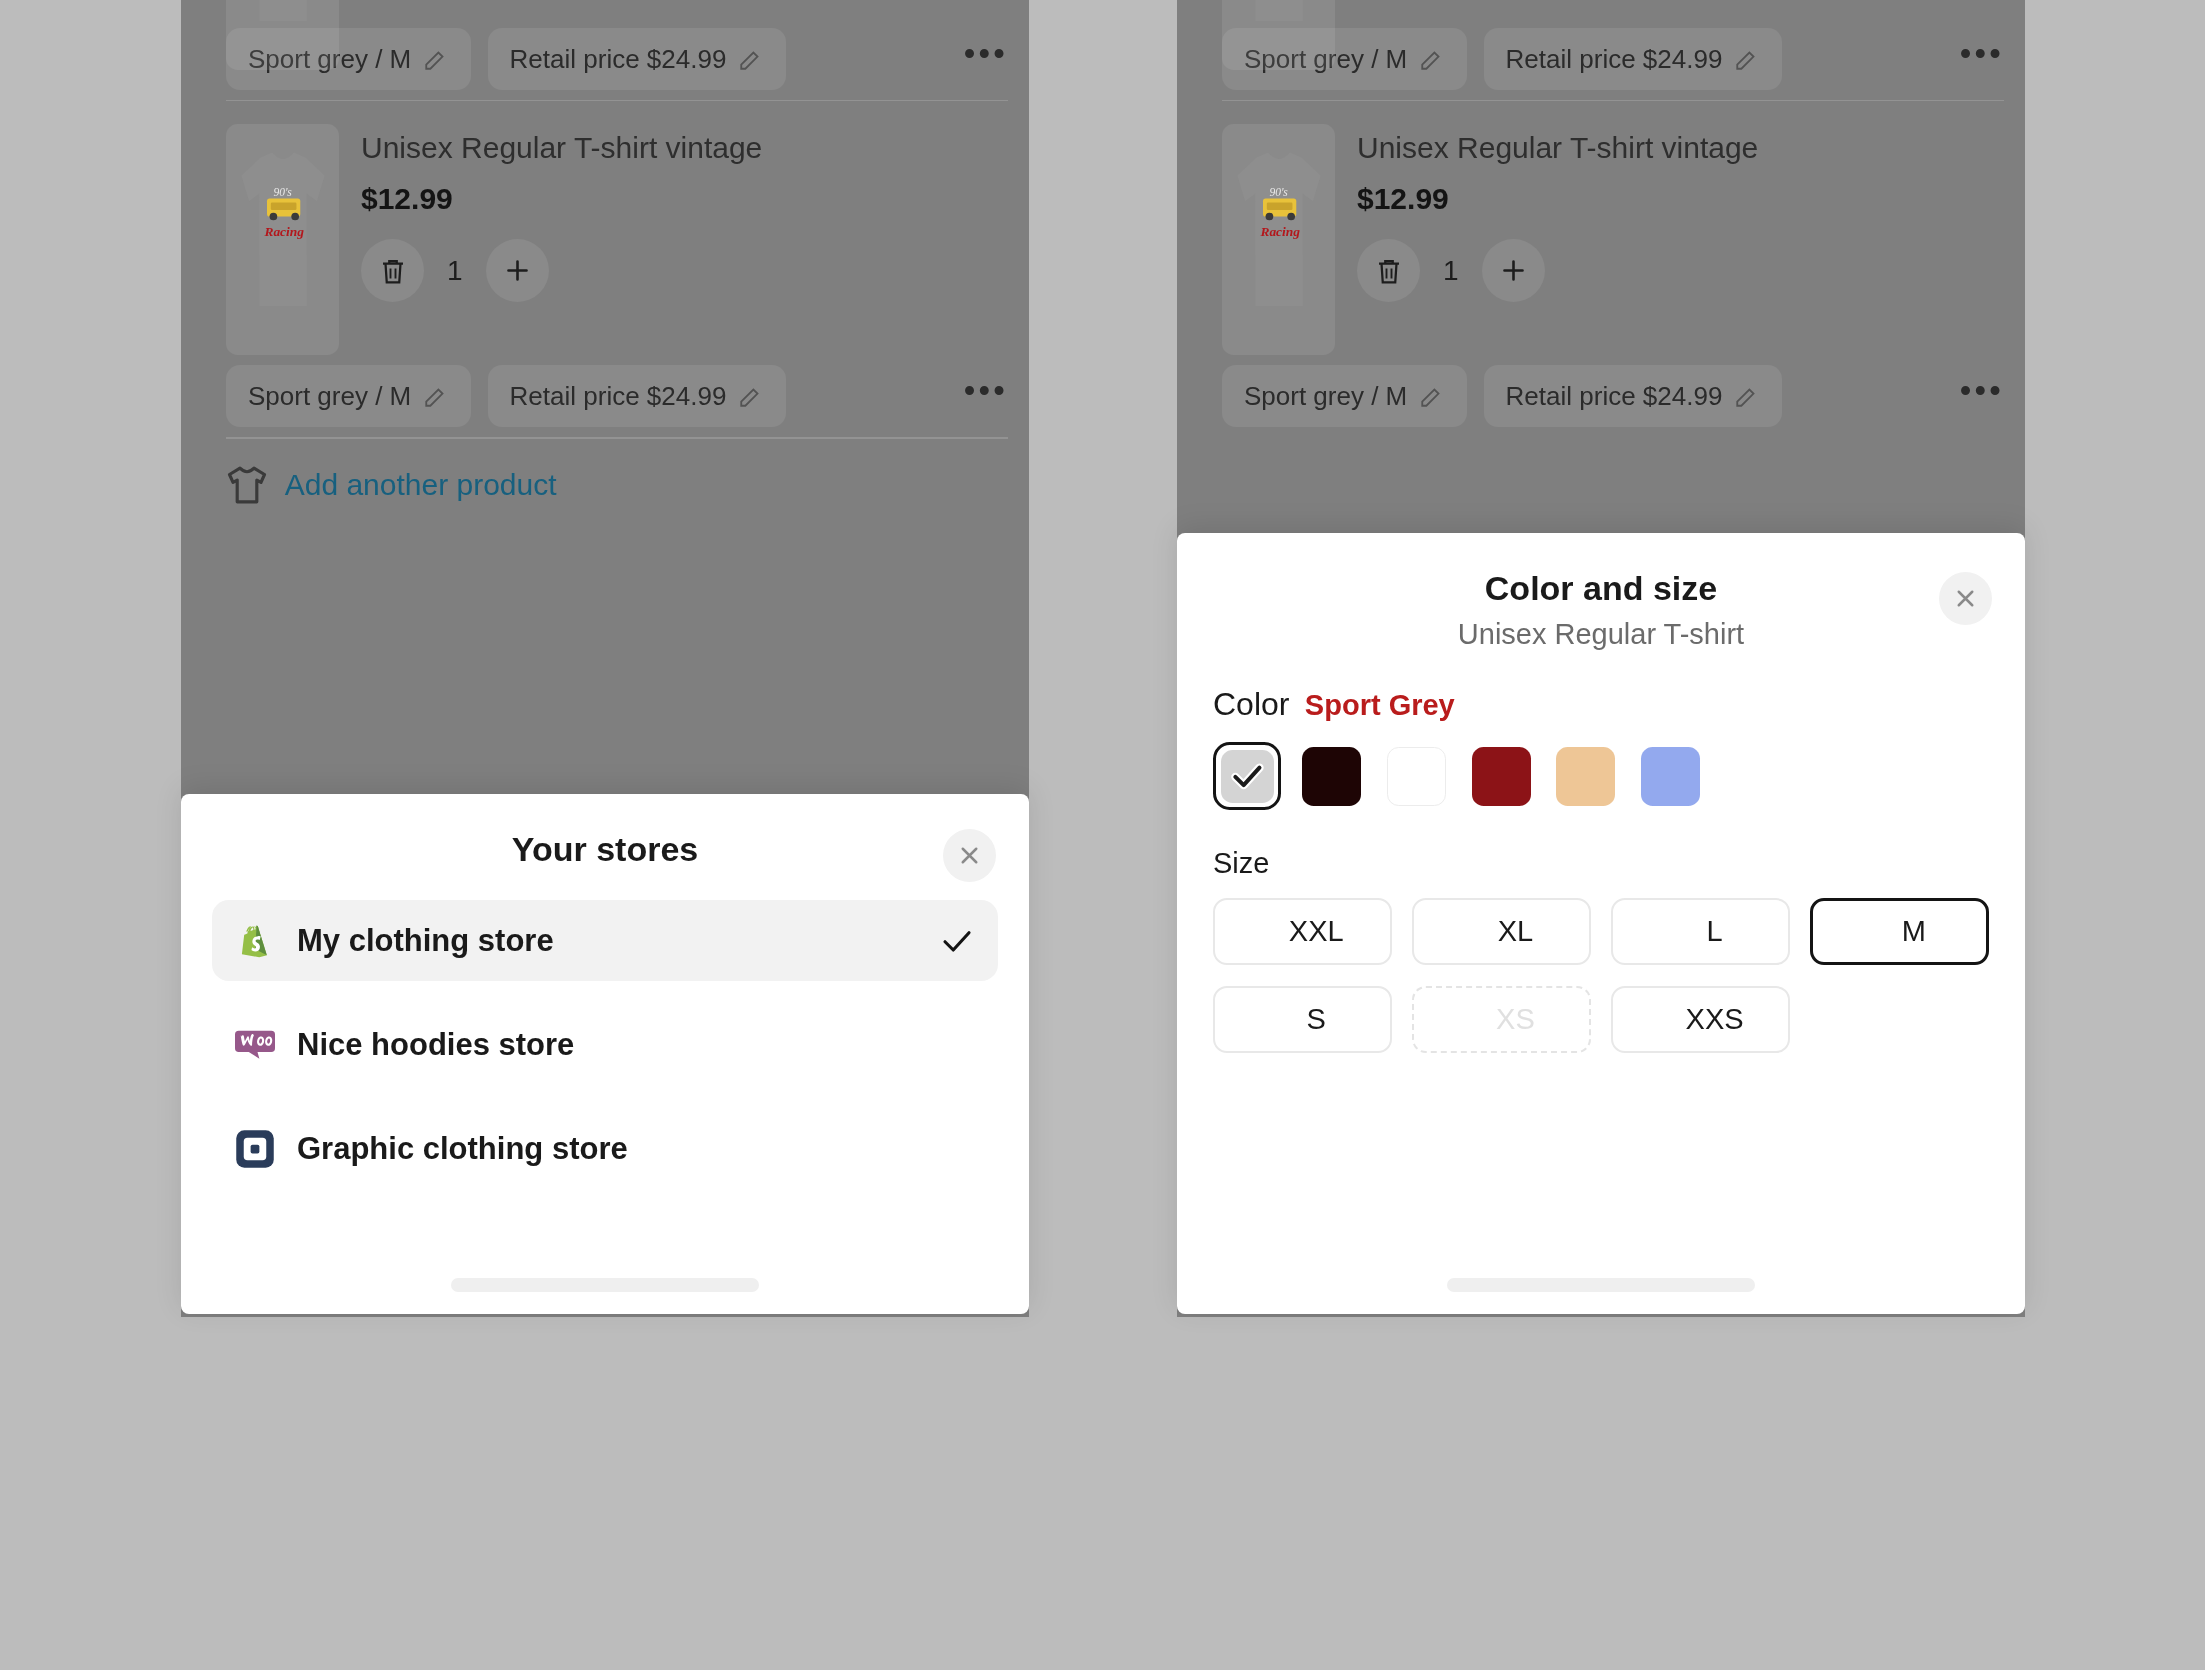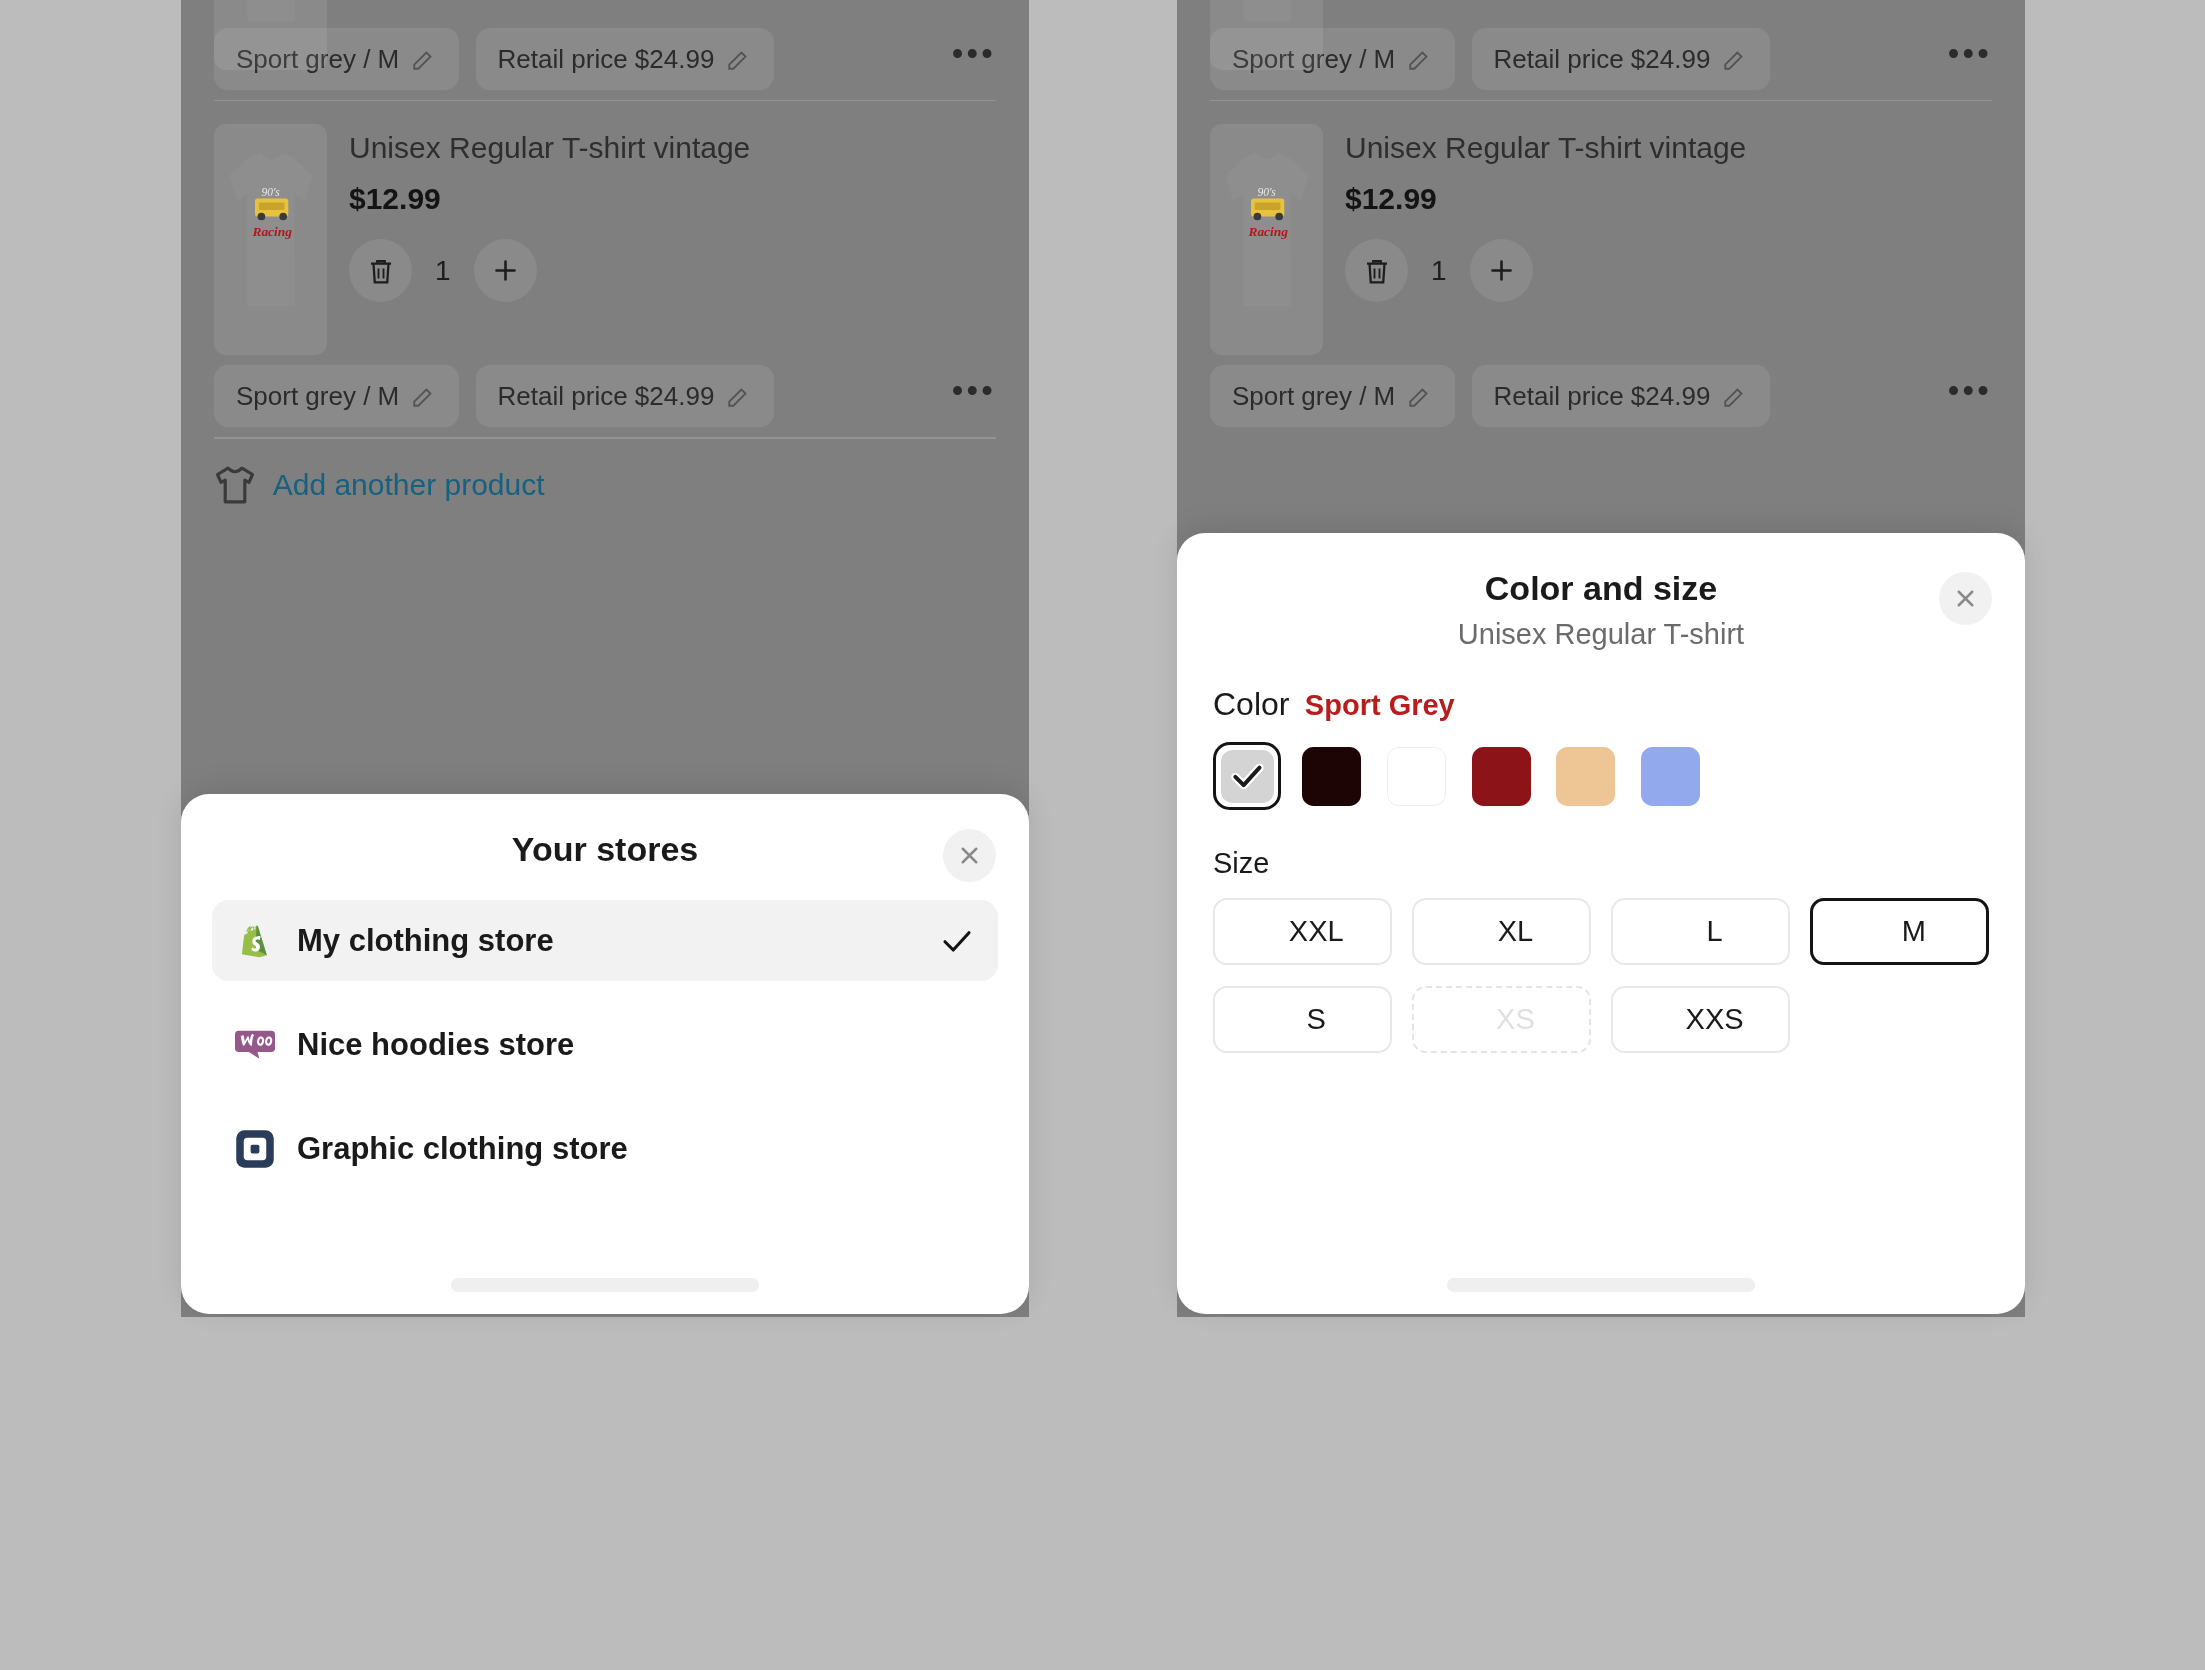--- a/index.html
+++ b/index.html
@@ -18,21 +18,21 @@
     top: 0;
     width: 848px;
     height: 1317px;
     background: #7f7f7f;
     overflow: hidden;
   }
   .phone.left  { left: 181px; }
   .phone.right { left: 1177px; }
 
   
-  .prod-rows { position: absolute; top: 0; left: 0; width: 848px; }
+  .prod-rows { position: absolute; top: 0; left: 12px; width: 848px; }
 
   .row-meta {
     display: flex;
     align-items: center;
     gap: 16.7px;
     padding: 0 33px;
     height: 82px;
   }
   .chip {
     display: flex;
@@ -112,21 +112,21 @@
   .add-row {
     display: flex; align-items: center; gap: 16.7px;
     padding: 26px 33px;
   }
   .add-label { font-size: 30px; color: #17607f; }
 
   
   .sheet {
     position: absolute;
     background: #ffffff;
-    border-radius: 28px;
+    border-radius: 8px;
     box-shadow: 0 -5.1px 28px rgba(0,0,0,0.10);
     overflow: hidden;
   }
   .sheet.stores {
     left: 181px;  top: 794px;
     width: 848px; height: 520px;
   }
   .sheet.colorsize {
     left: 1177px; top: 533px;
     width: 848px; height: 781px;

